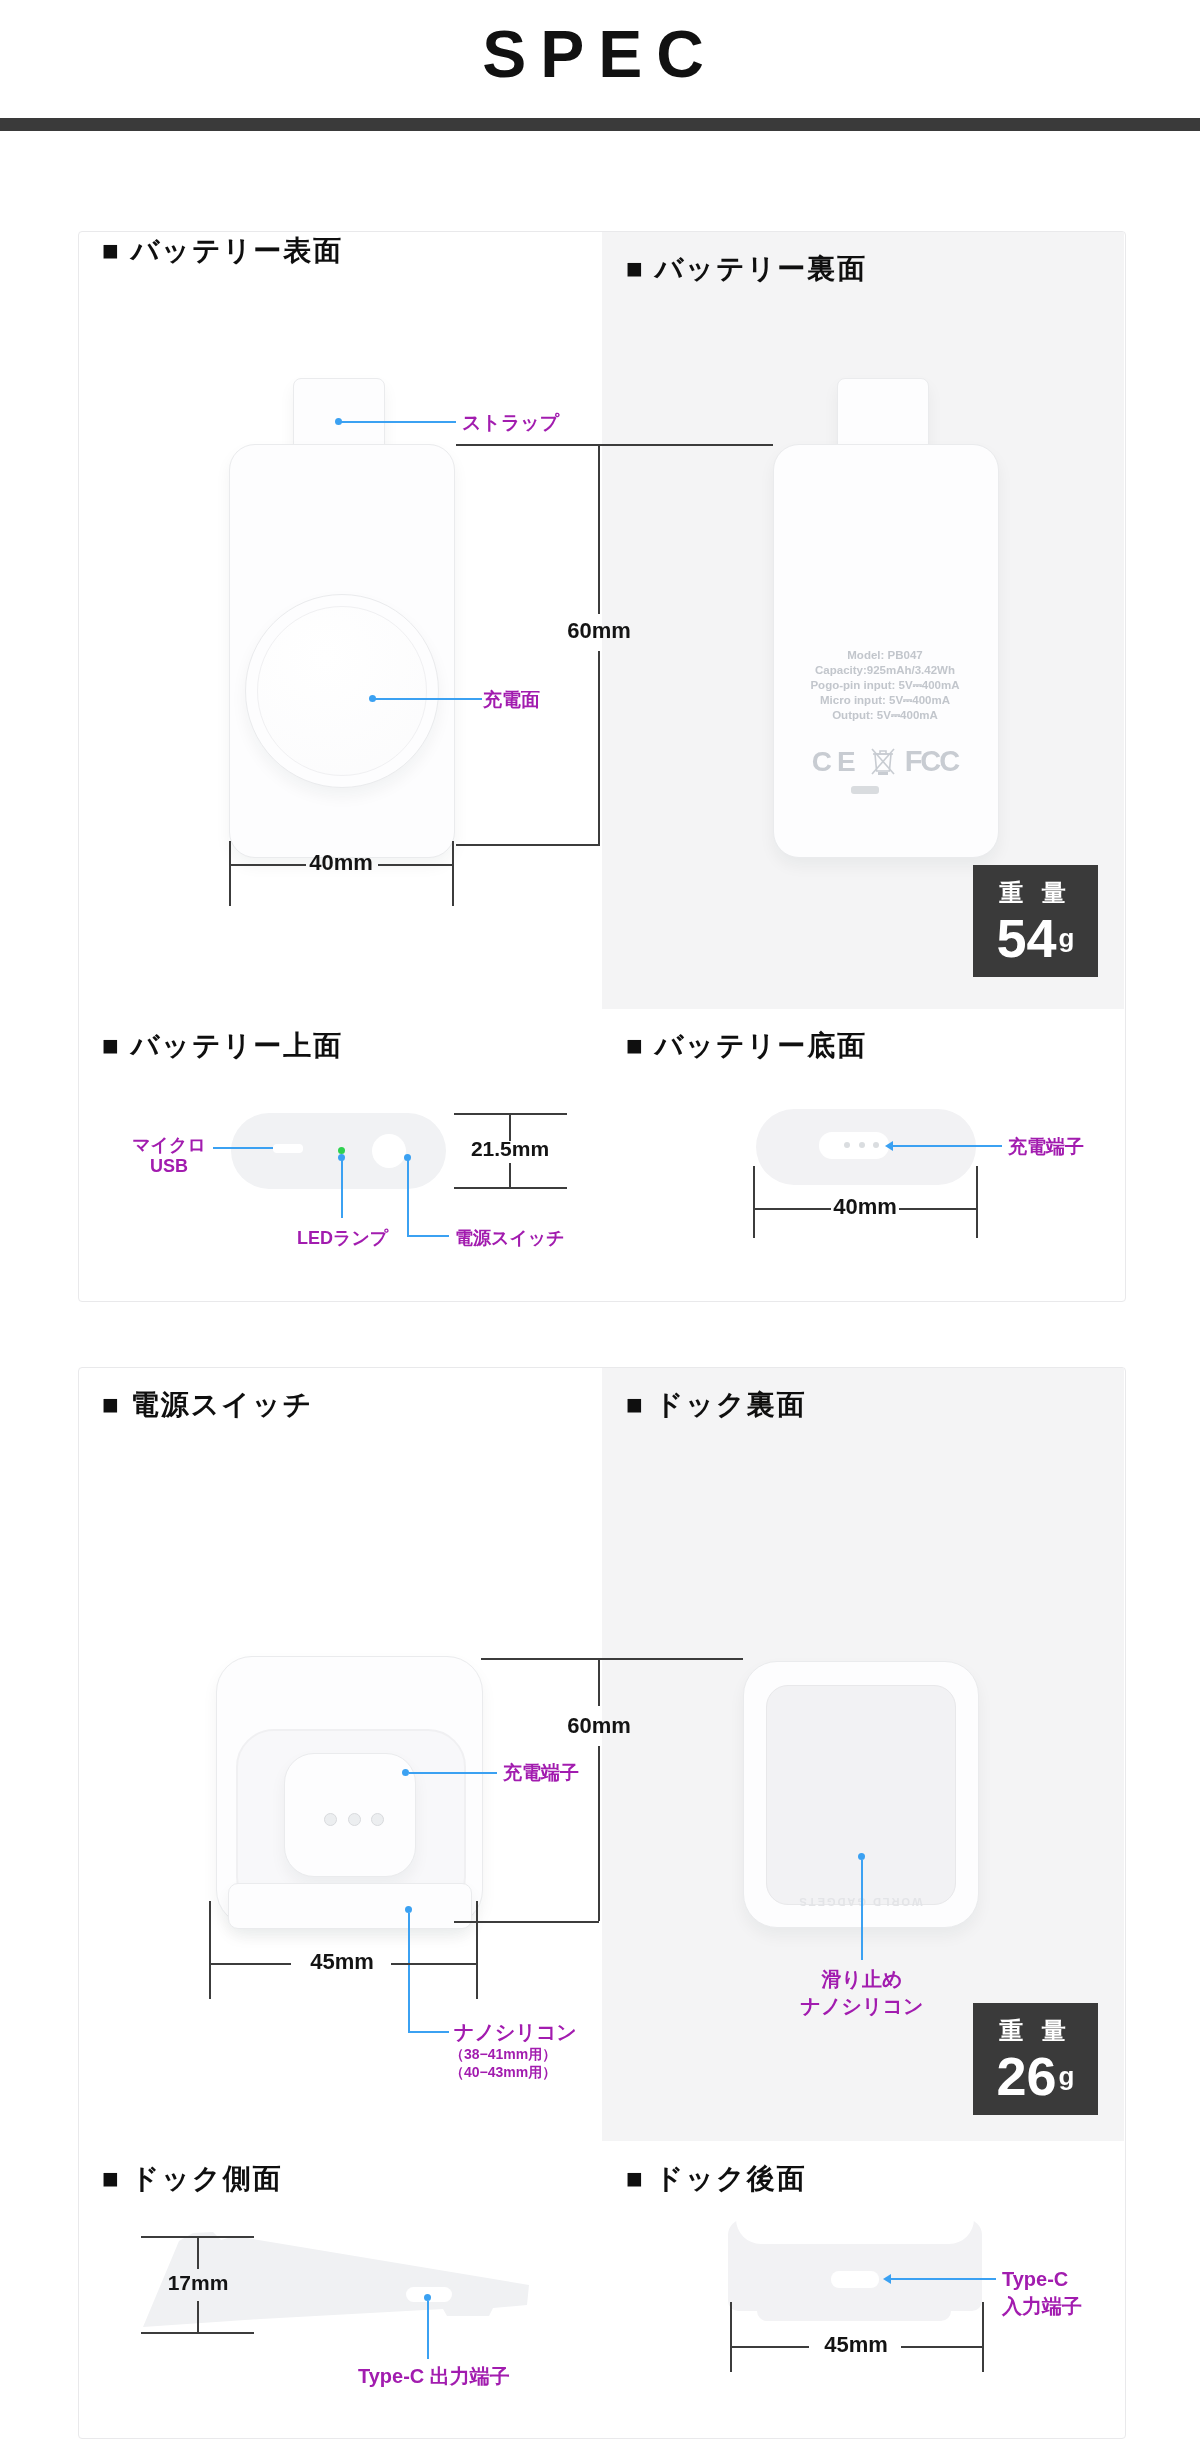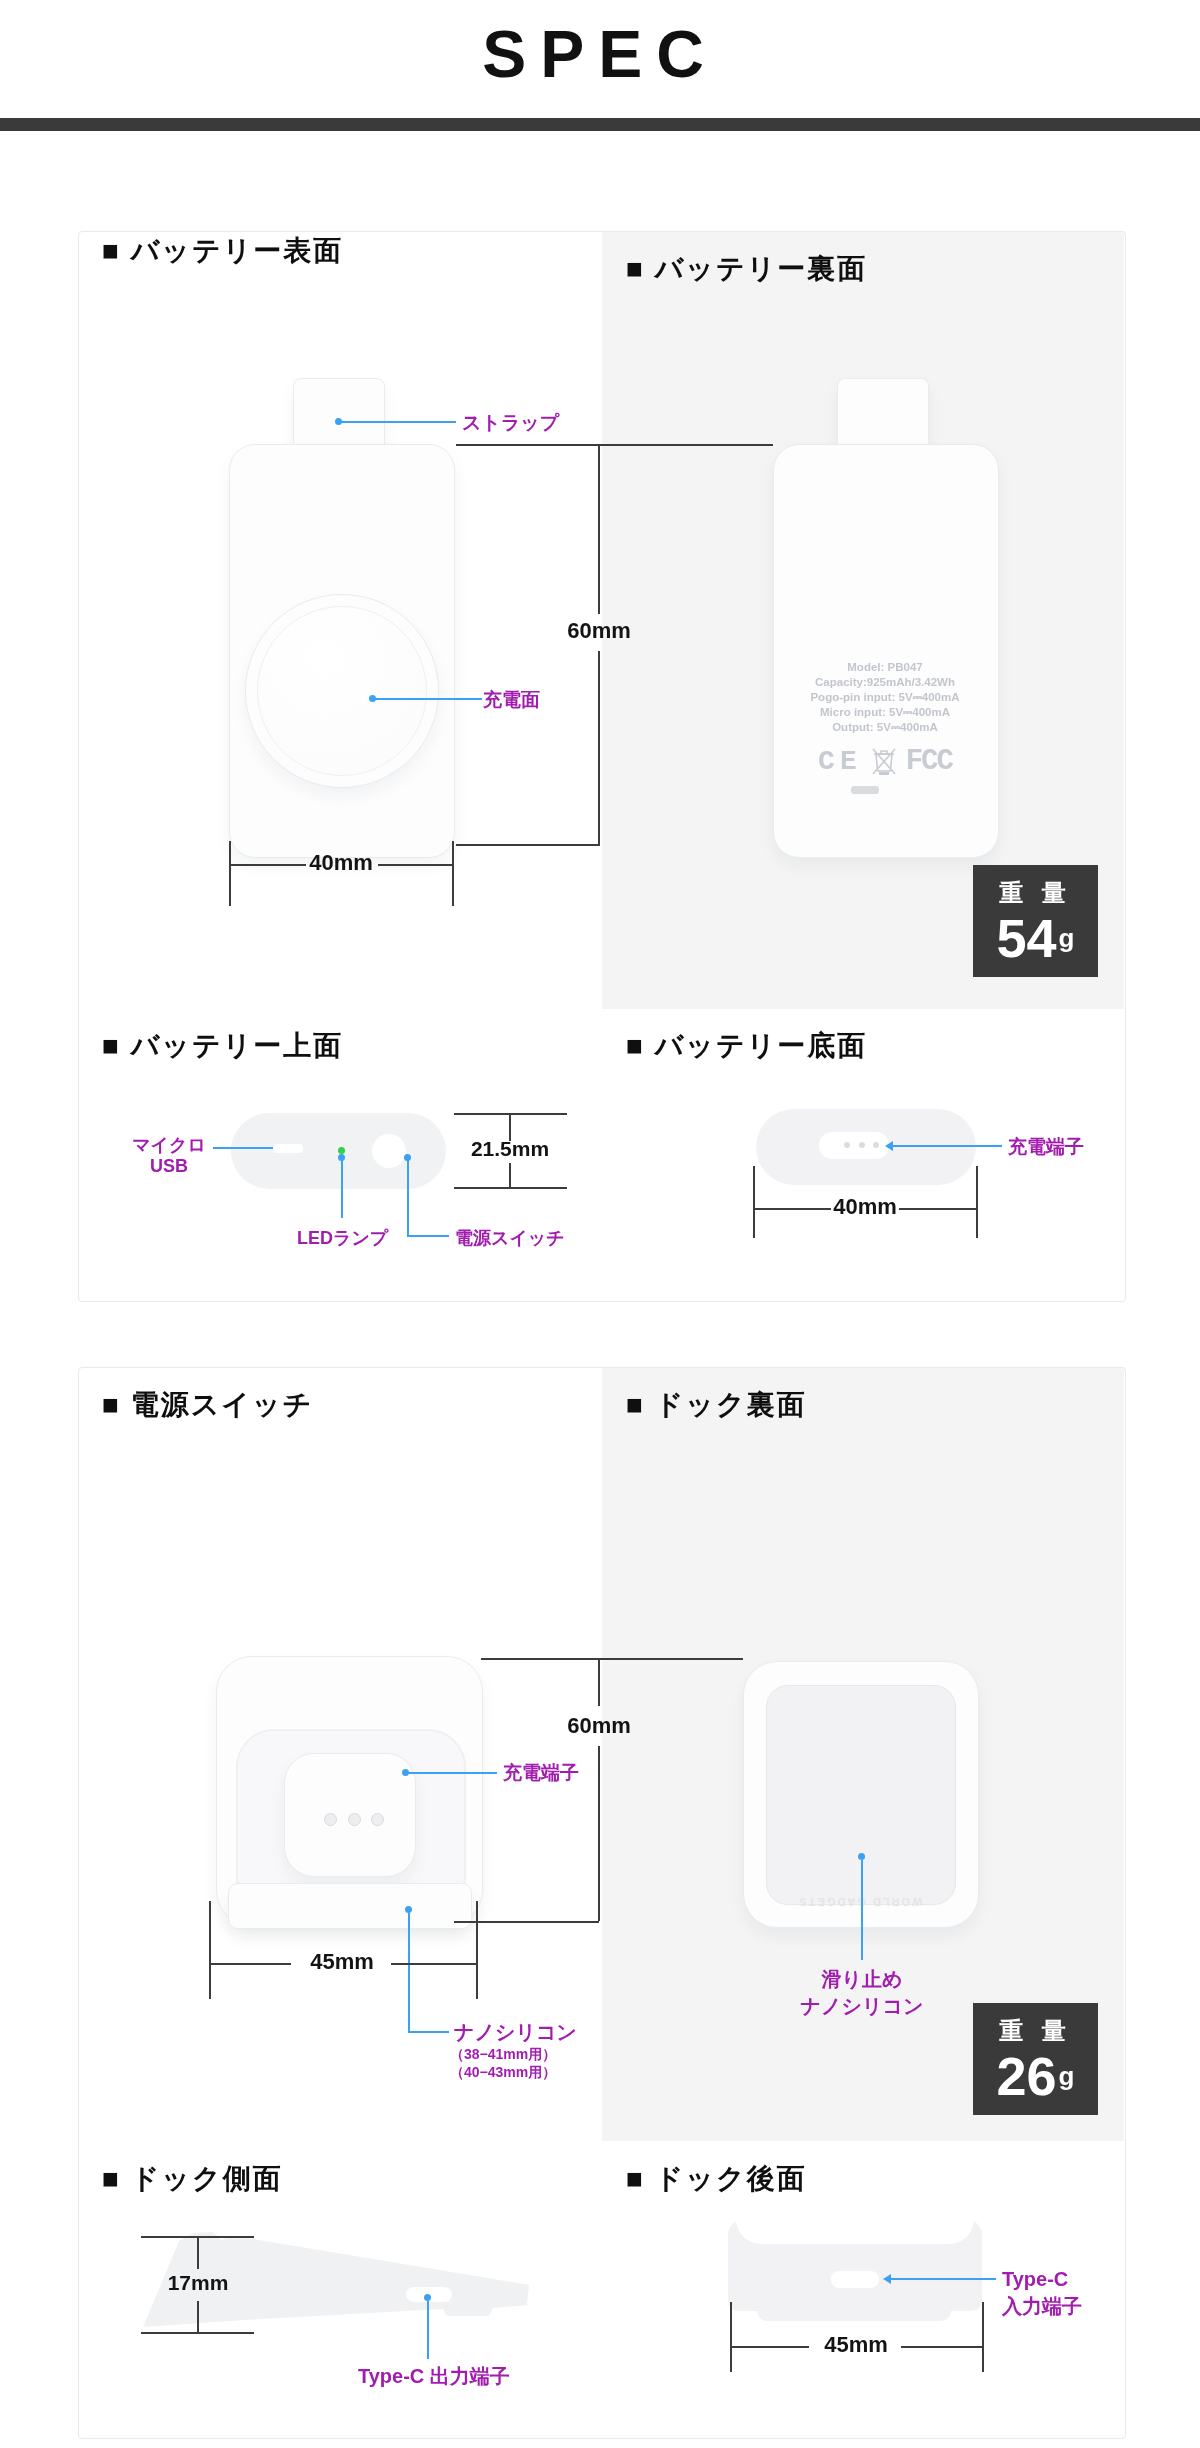--- a/index.html
+++ b/index.html
@@ -69,28 +69,28 @@
     <div class="dimtxt" style="left:465px;top:386px;">60mm</div>
 
     <div class="vl" style="left:150px;top:609px;height:65px;"></div>
     <div class="vl" style="left:373px;top:609px;height:65px;"></div>
     <div class="hl" style="left:150px;top:632px;width:77px;"></div>
     <div class="hl" style="left:299px;top:632px;width:76px;"></div>
     <div class="dimtxt" style="left:207px;top:618px;">40mm</div>
 
     <div class="white-part" style="left:758px;top:146px;width:90px;height:76px;border-radius:8px 8px 0 0;"></div>
     <div class="white-part" style="left:694px;top:212px;width:224px;height:412px;border-radius:26px;"></div>
-    <div class="spec-lines" style="left:694px;top:428px;width:224px;">
+    <div class="spec-lines" style="left:694px;top:416px;width:224px;">
       <div>Model: PB047</div>
       <div>Capacity:925mAh/3.42Wh</div>
       <div>Pogo-pin input: 5V⎓400mA</div>
       <div>Micro input: 5V⎓400mA</div>
       <div>Output: 5V⎓400mA</div>
     </div>
-    <div class="marks" style="left:694px;top:513px;width:224px;font-family:Liberation Mono, monospace;">
+    <div class="marks" style="left:694px;top:513px;width:224px;">
       <span class="ce">CE</span>
       <span style="display:inline-flex;">
         <svg width="24" height="30" viewBox="0 0 24 30">
           <g stroke="#c8ccd2" stroke-width="1.6" fill="none">
             <path d="M4 7 L20 7 L18.4 24 L5.6 24 Z"></path>
             <line x1="2" y1="7" x2="22" y2="7"></line>
             <path d="M9 7 L9 4 L15 4 L15 7"></path>
             <line x1="7" y1="26.5" x2="17" y2="26.5" stroke-width="3"></line>
             <line x1="1" y1="2" x2="23" y2="27"></line>
             <line x1="23" y1="2" x2="1" y2="27"></line>

